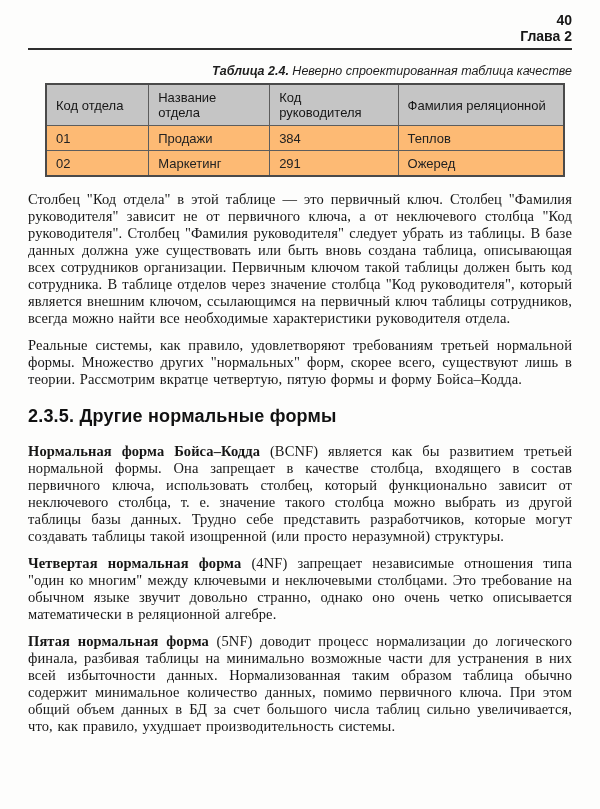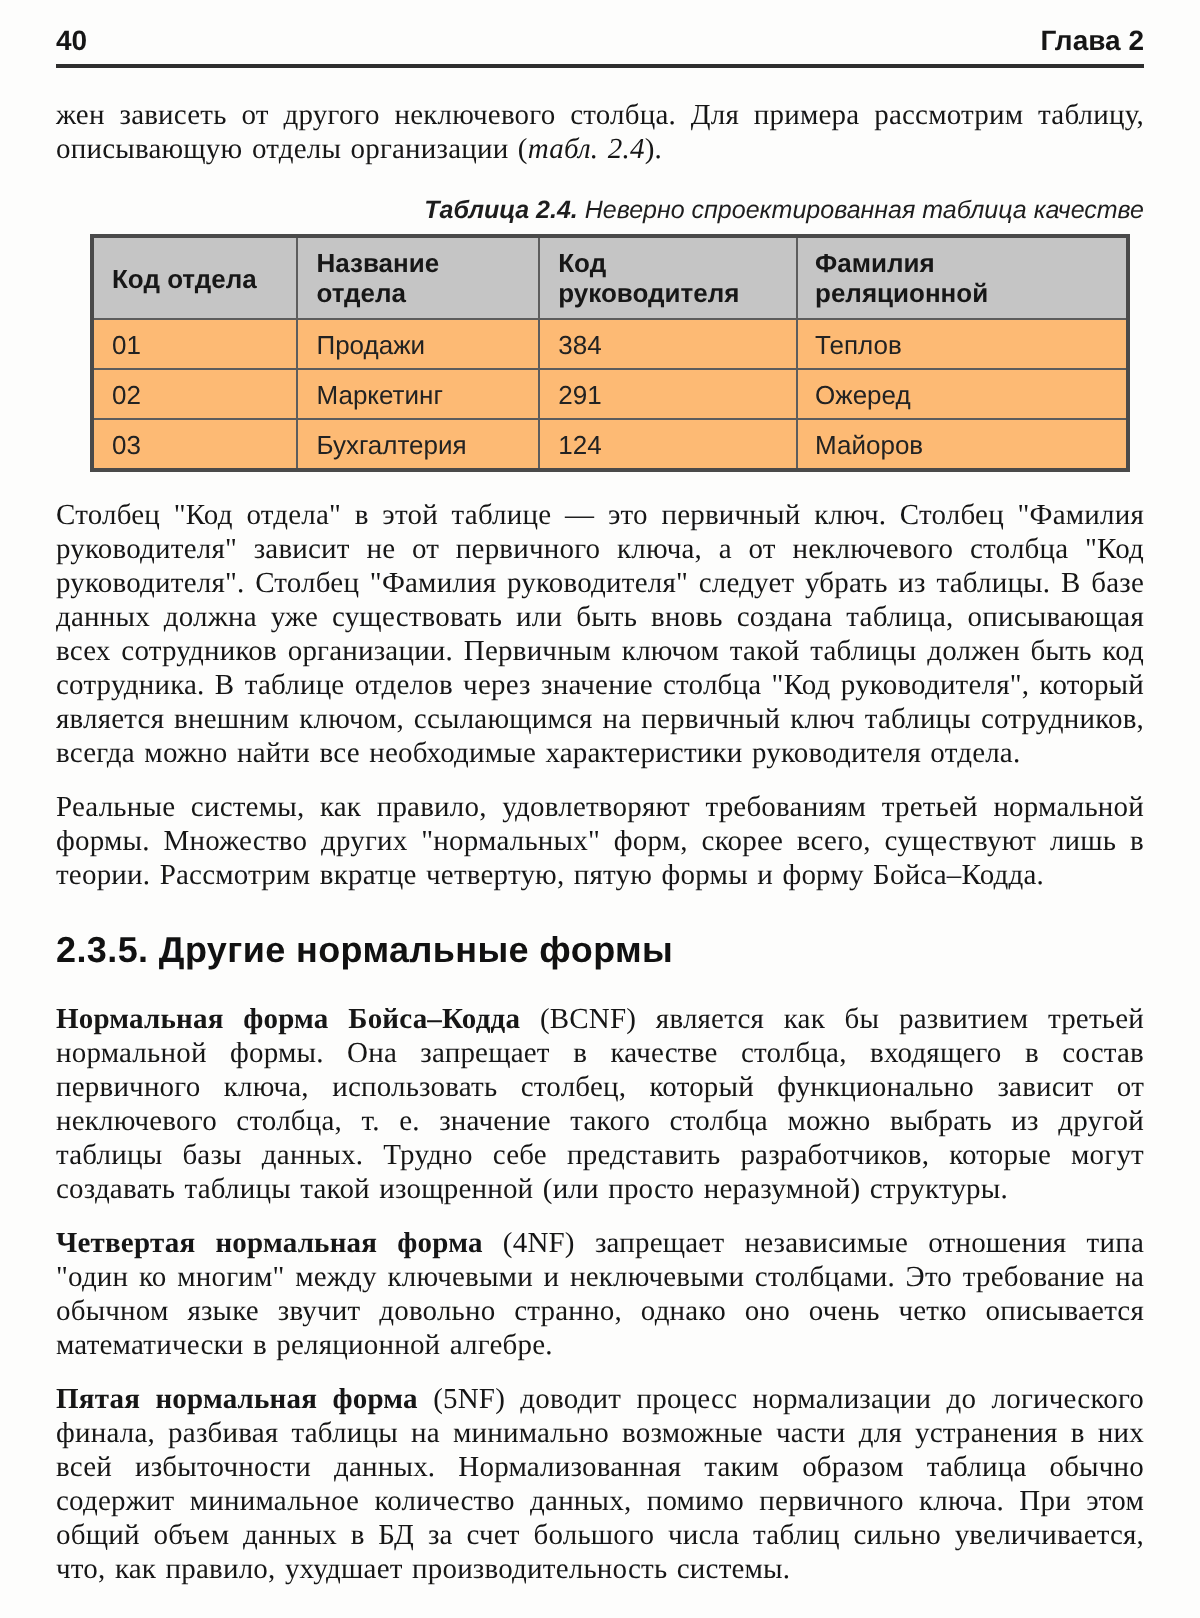--- a/index.html
+++ b/index.html
@@ -16,20 +16,21 @@
     padding:12px 28px 0 28px;
     background:#fdfdfc;
   }
   
   .runhead{
     display:flex;justify-content:space-between;align-items:flex-end;
     font-family:"Liberation Sans", sans-serif;
     font-weight:bold;font-size:14px;
     border-bottom:2px solid #2e2e2e;
     padding-bottom:4px;
+    flex-direction:column;
   }
   
   .para{
     font-size:14.5px;line-height:17px;
     text-align:justify;
     margin:0 0 10px 0;
     letter-spacing:0.1px;
     word-spacing:1px;
   }
   .para.first{margin-top:16px;}
@@ -48,21 +49,21 @@
     width:520px;margin-left:17px;
     border-collapse:collapse;
     border:2px solid #4a4a4a;
     font-family:"Liberation Sans", sans-serif;
     font-size:13px;
     table-layout:fixed;
   }
   table.dept th{
     background:#c5c5c5;
     border:1.5px solid #5d5d5d;
-    text-align:left;font-weight:bold;
+    text-align:left;font-weight:normal;
     padding:5px 12px 5px 9px;
     color:#171717;
   }
   table.dept td{
     border:1.5px solid #5d5d5d;
     padding:4.5px 6px 4.5px 9px;
     background:#fdba74;
     color:#222;
   }
   .w1{width:18.9%;}.w2{width:23.1%;}.w3{width:24.8%;}.w4{width:33.2%;}
@@ -79,21 +80,20 @@
 </head>
 <body>
 
 <div class="page">
 
   <div class="runhead">
     <span>40</span>
     <span>Глава 2</span>
   </div>
 
-  <p class="para first"><span>жен зависеть от другого неключевого столбца. Для примера рассмотрим таблицу, описывающую отделы организации (</span><i>табл. 2.4</i><span>).</span></p>
 
   <div class="tbl-caption"><span class="cap-num">Таблица 2.4.</span><span> Неверно спроектированная таблица качестве</span></div>
 
   <table class="dept">
     <thead>
       <tr>
         <th class="w1">Код отдела</th>
         <th class="w2">Название отдела</th>
         <th class="w3">Код руководителя</th>
         <th class="w4">Фамилия реляционной</th>
@@ -105,26 +105,20 @@
         <td>Продажи</td>
         <td>384</td>
         <td>Теплов</td>
       </tr>
       <tr>
         <td>02</td>
         <td>Маркетинг</td>
         <td>291</td>
         <td>Ожеред</td>
       </tr>
-      <tr>
-        <td>03</td>
-        <td>Бухгалтерия</td>
-        <td>124</td>
-        <td>Майоров</td>
-      </tr>
     </tbody>
   </table>
 
   <p class="para gap-after-table">Столбец "Код отдела" в этой таблице — это первичный ключ. Столбец "Фамилия руководителя" зависит не от первичного ключа, а от неключевого столбца "Код руководителя". Столбец "Фамилия руководителя" следует убрать из таблицы. В базе данных должна уже существовать или быть вновь создана таблица, описывающая всех сотрудников организации. Первичным ключом такой таблицы должен быть код сотрудника. В таблице отделов через значение столбца "Код руководителя", который является внешним ключом, ссылающимся на первичный ключ таблицы сотрудников, всегда можно найти все необходимые характеристики руководителя отдела.</p>
 
   <p class="para">Реальные системы, как правило, удовлетворяют требованиям третьей нормальной формы. Множество других "нормальных" форм, скорее всего, существуют лишь в теории. Рассмотрим вкратце четвертую, пятую формы и форму Бойса–Кодда.</p>
 
   <h2 class="sec">2.3.5. Другие нормальные формы</h2>
 
   <p class="para"><span class="lead">Нормальная форма Бойса–Кодда</span><span> (BCNF) является как бы развитием третьей нормальной формы. Она запрещает в качестве столбца, входящего в состав первичного ключа, использовать столбец, который функционально зависит от неключевого столбца, т. е. значение такого столбца можно выбрать из другой таблицы базы данных. Трудно себе представить разработчиков, которые могут создавать таблицы такой изощренной (или просто неразумной) структуры.</span></p>

